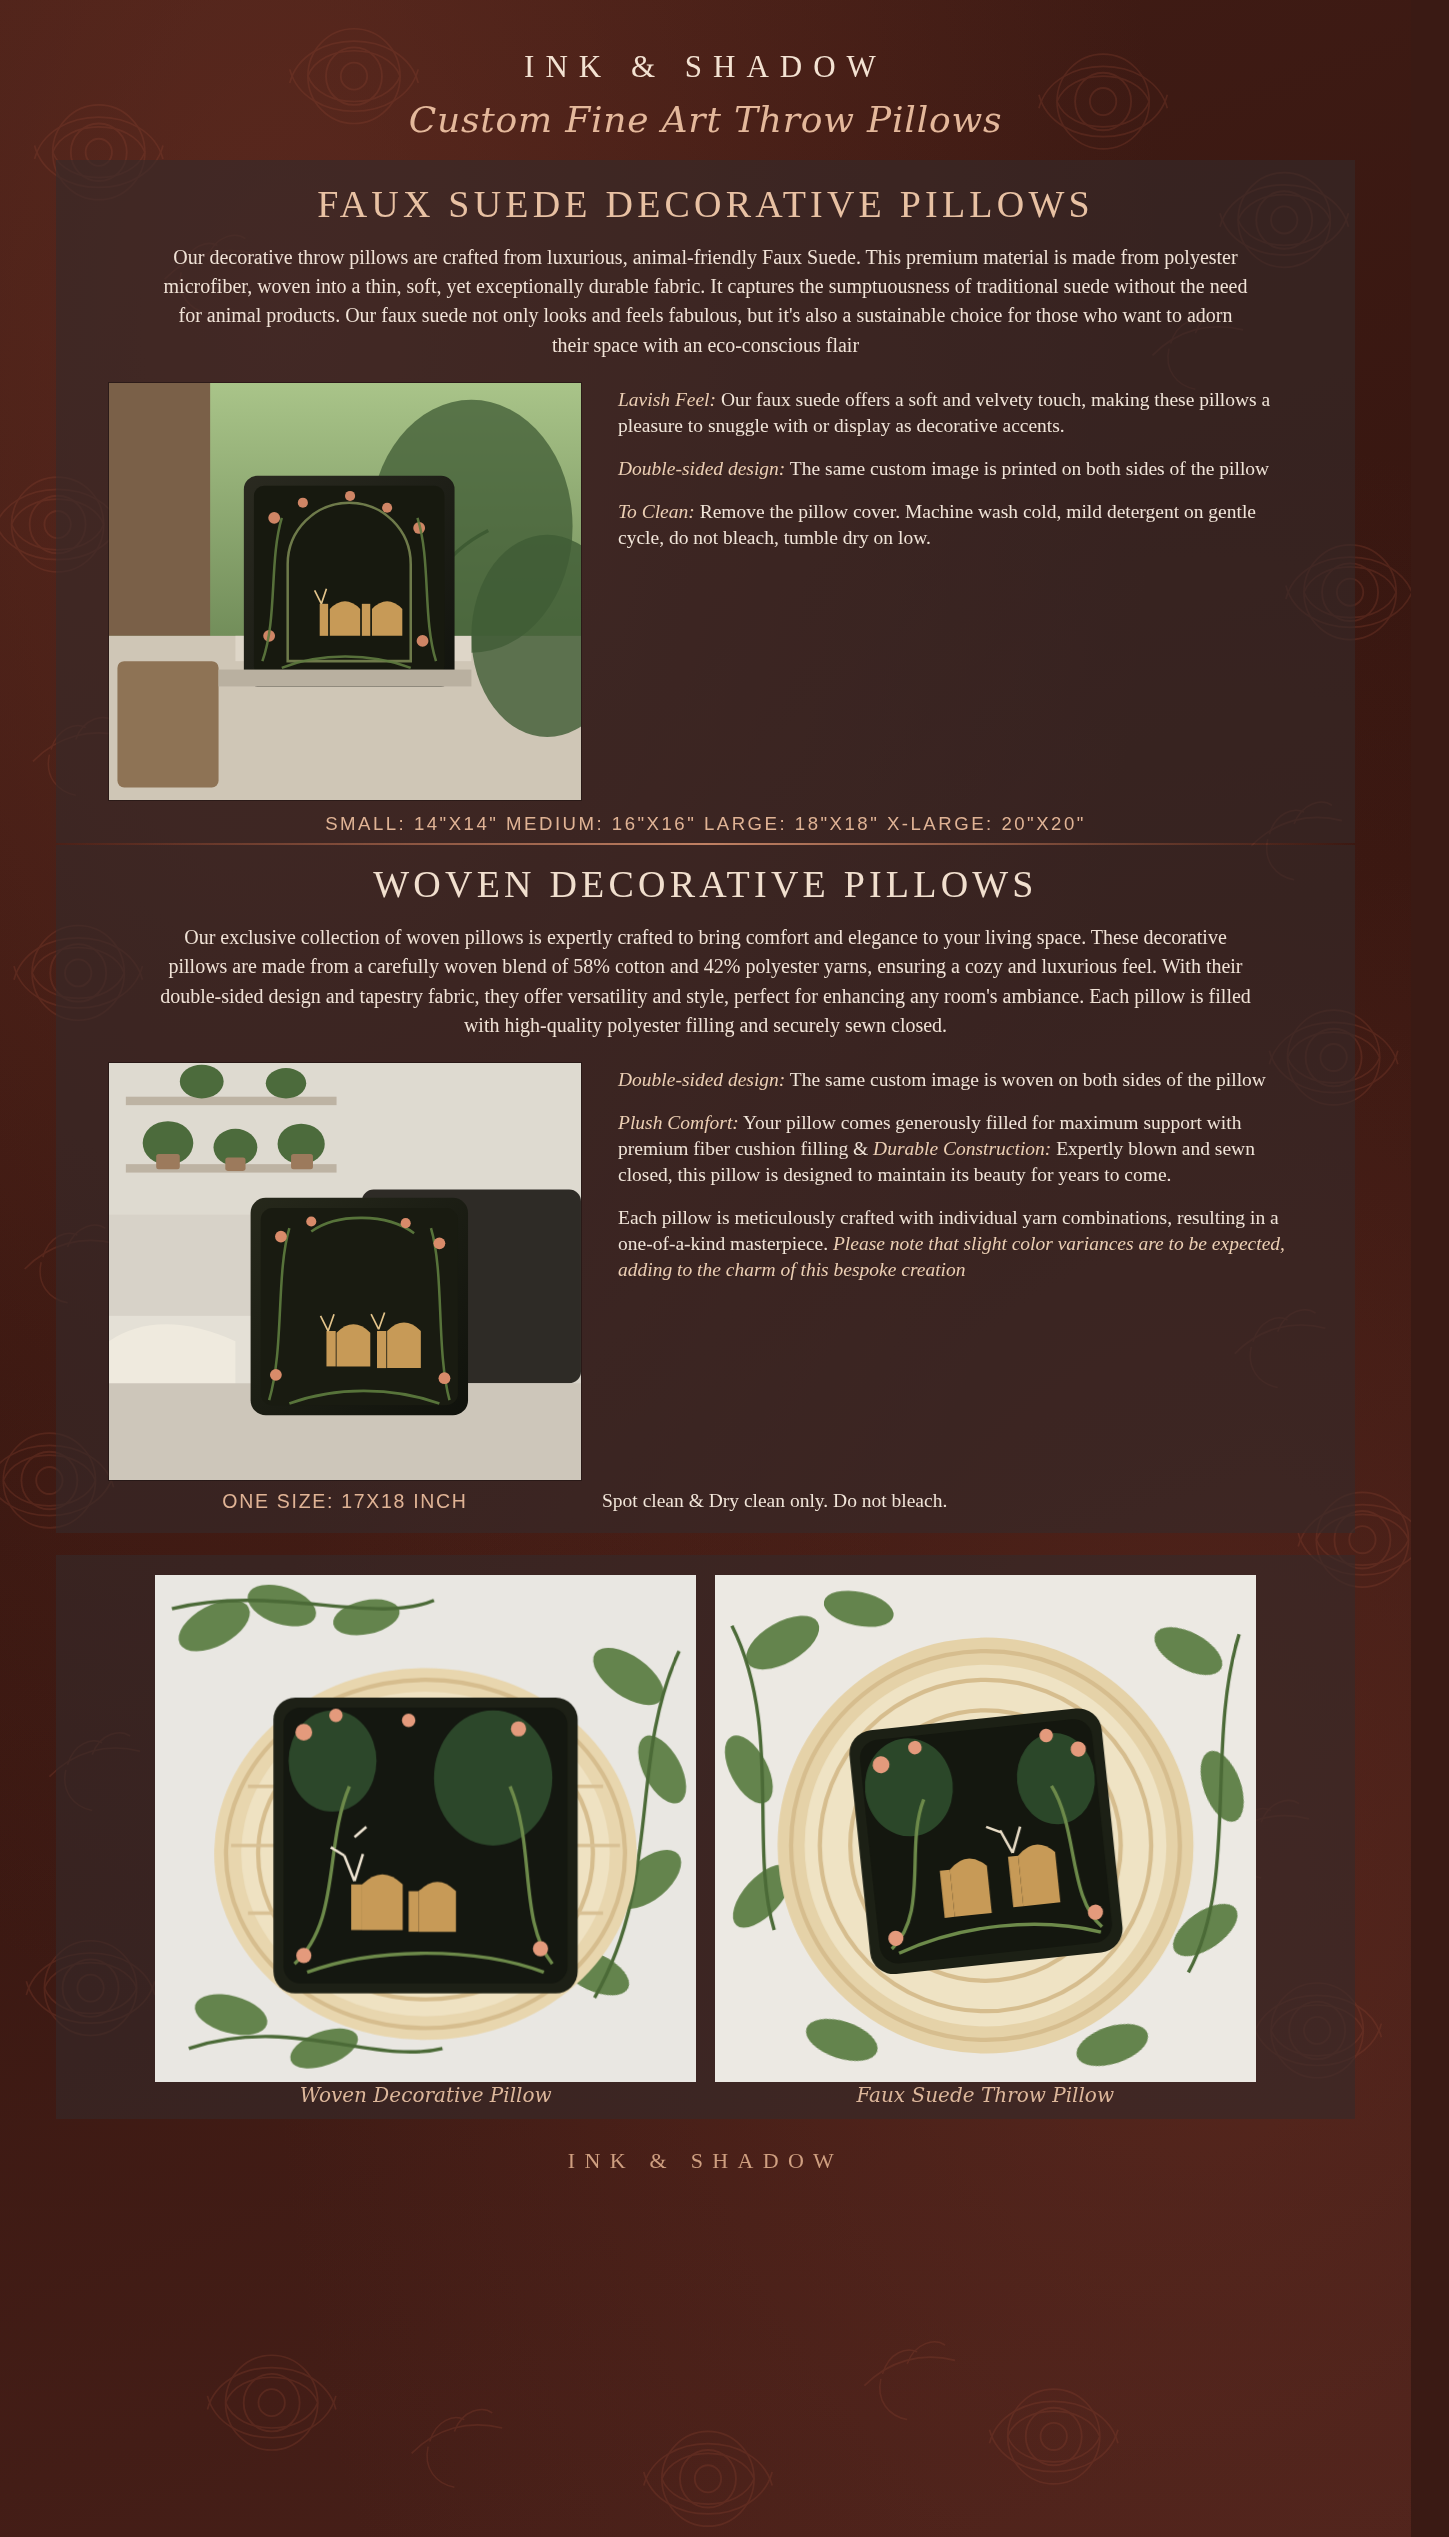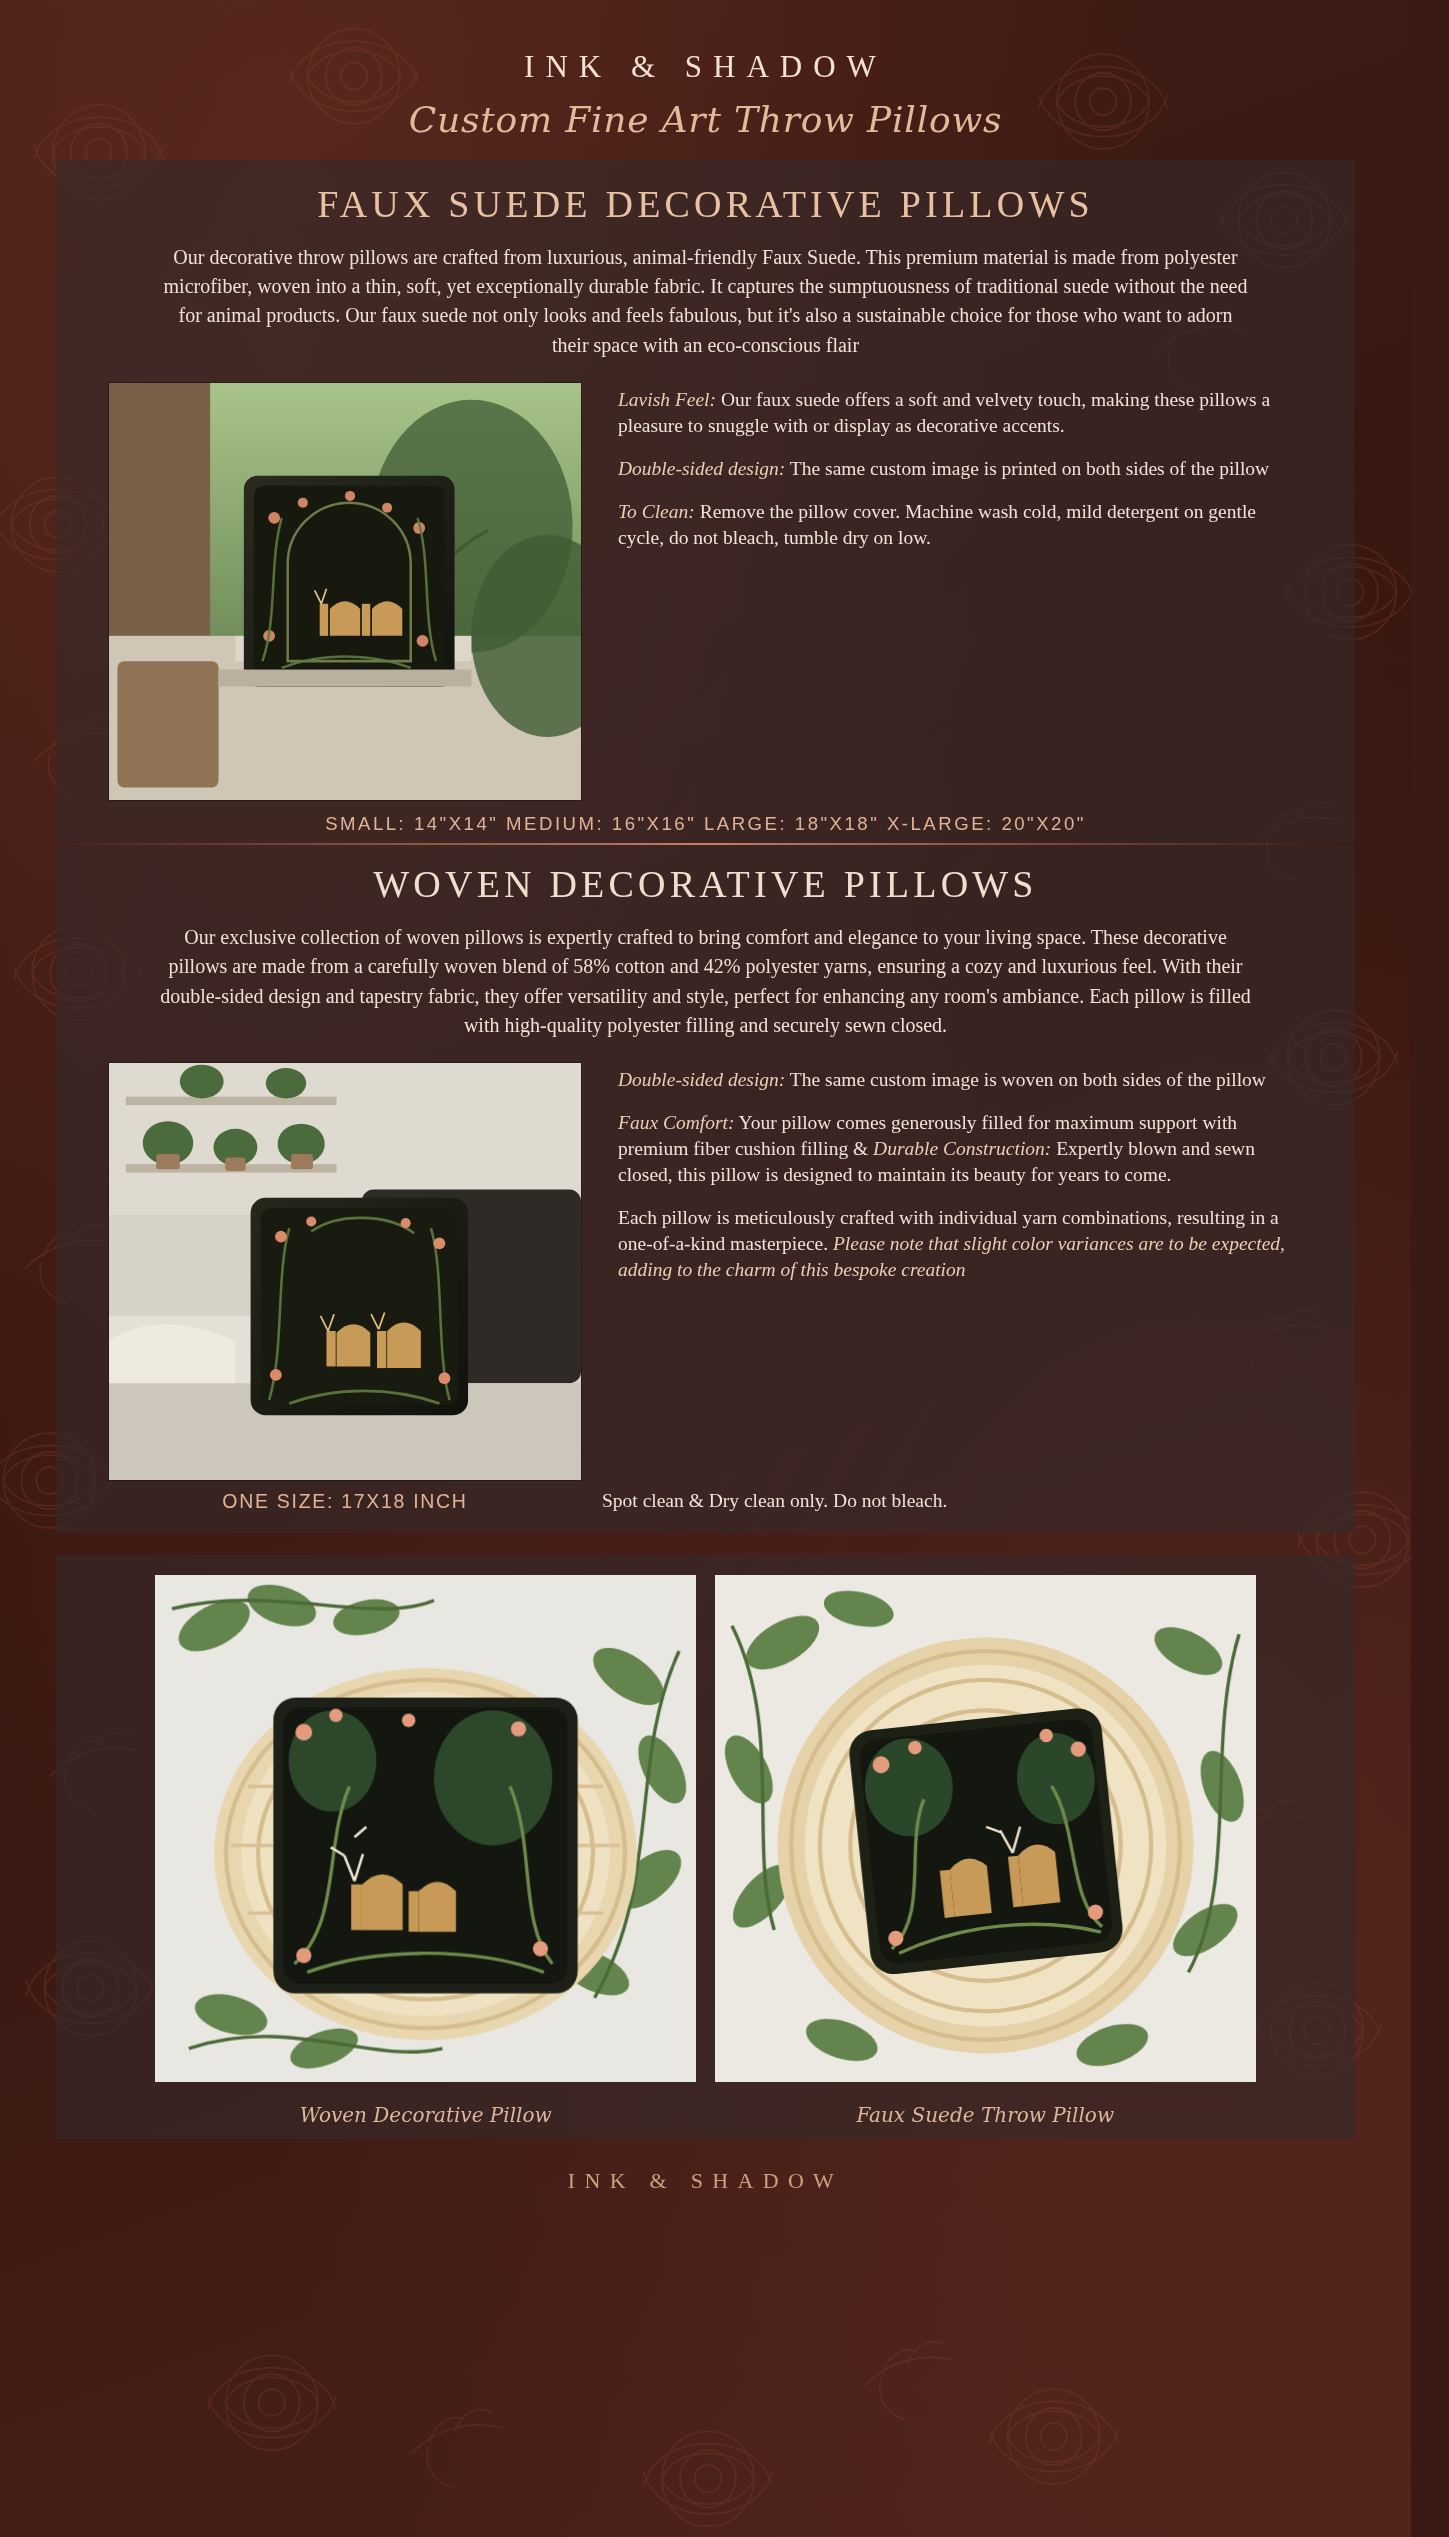--- a/index.html
+++ b/index.html
@@ -163,21 +163,21 @@
   .gal-img {
     width: 541px;
     height: 508px;
     position: relative;
     overflow: hidden;
   }
   .gallery-caps {
     display: flex;
     justify-content: center;
     gap: 18.6px;
-    margin-top: 20px;
+    margin-top: 0;
   }
   .gal-cap {
     width: 541px;
     text-align: center;
     font-family: "DejaVu Serif", serif;
     font-style: italic;
     font-size: 20px;
     color: #ddb79b;
   }
 
@@ -393,21 +393,21 @@
             </g>
           </g>
         </svg>
       </div>
 
       <div class="features">
         <div class="feat">
           <span class="em">Double-sided design:</span><span> The same custom image is woven on both sides of the pillow</span>
         </div>
         <div class="feat">
-          <span class="em">Faux Comfort:</span><span> Your pillow comes generously filled for maximum support with premium fiber cushion filling  &amp; </span><span class="em">Durable Construction:</span><span> Expertly blown and sewn closed, this pillow is designed to maintain its beauty for years to come.</span>
+          <span class="em">Plush Comfort:</span><span> Your pillow comes generously filled for maximum support with premium fiber cushion filling  &amp; </span><span class="em">Durable Construction:</span><span> Expertly blown and sewn closed, this pillow is designed to maintain its beauty for years to come.</span>
         </div>
         <div class="feat">
           <span>Each pillow is meticulously crafted with individual yarn combinations, resulting in a one-of-a-kind masterpiece. </span><span class="em">Please note that slight color variances are to be expected, adding to the charm of this bespoke creation</span>
         </div>
       </div>
     </div>
 
     <div class="bottom-note-row">
       <div class="bottom-note-left">
         <div class="size-line-b">ONE SIZE: 17X18 INCH</div>

